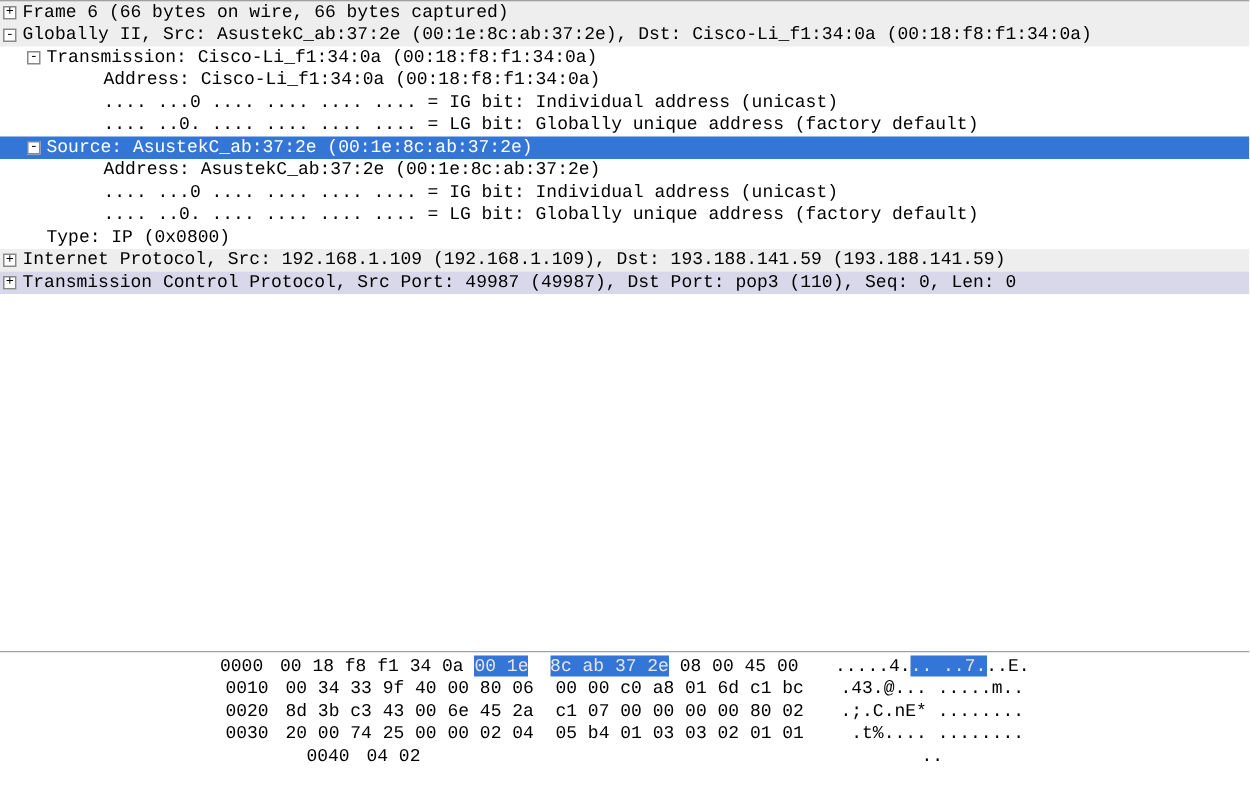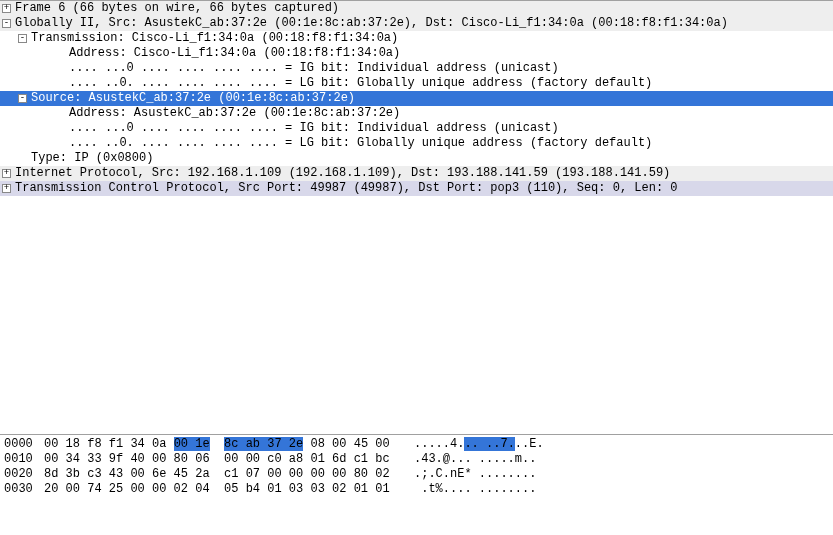--- a/index.html
+++ b/index.html
@@ -68,27 +68,28 @@
     color: #ffffff;
   }
   .selected .toggle {
     background: #ffffff;
     color: #000000;
   }
   .hex-row {
     display: flex;
     white-space: pre;
     height: 15px;
+    justify-content: center;
   }
   .hex-offset { width: 40px; }
   .hex-bytes  { width: 370px; }
   .hex-ascii  { }
   .hl {
     background: #3475d8;
-    color: #000000;
+    color: #e5e5e5;
   }
 </style>
 </head>
 <body>
 
 <div class="details-pane">
 
   <div class="row indent0 bg-gray">
     <span class="toggle">+</span>
     <span>Frame 6 (66 bytes on wire, 66 bytes captured)</span>
@@ -175,14 +176,19 @@
     <span class="hex-bytes">8d 3b c3 43 00 6e 45 2a  c1 07 00 00 00 00 80 02</span>
     <span class="hex-ascii">.;.C.nE* ........</span>
   </div>
 
   <div class="hex-row">
     <span class="hex-offset">0030</span>
     <span class="hex-bytes">20 00 74 25 00 00 02 04  05 b4 01 03 03 02 01 01</span>
     <span class="hex-ascii"> .t%.... ........</span>
   </div>
 
+  <div class="hex-row">
+    <span class="hex-offset">0040</span>
+    <span class="hex-bytes">04 02</span>
+    <span class="hex-ascii">..</span>
+  </div>
 
 </div>
 
 </body></html>

